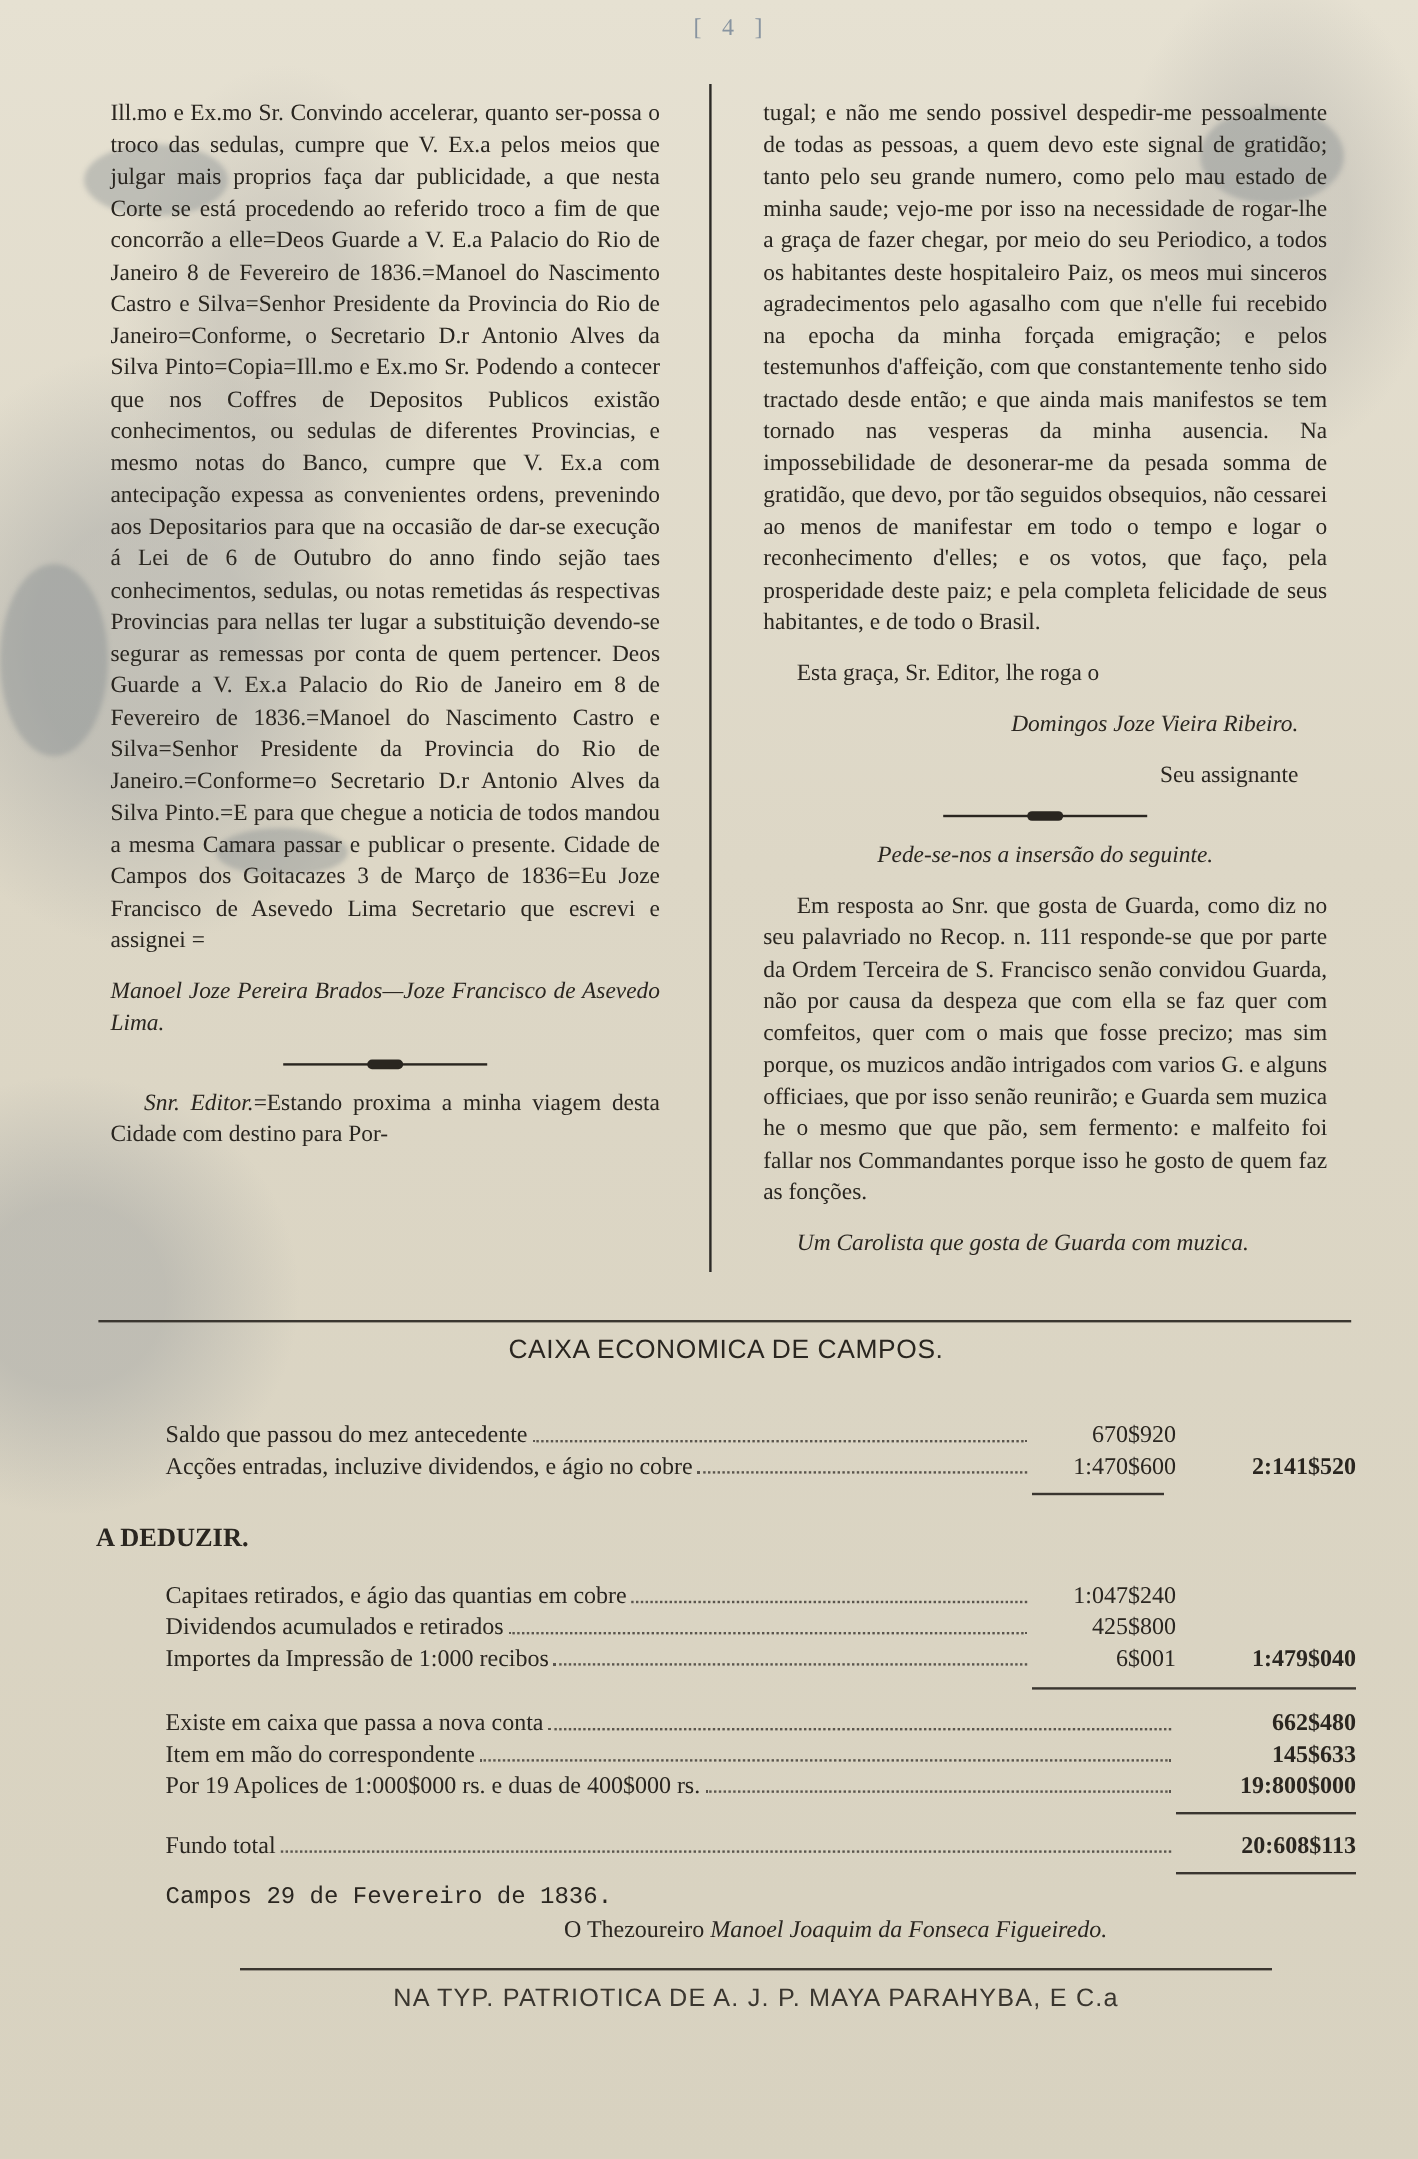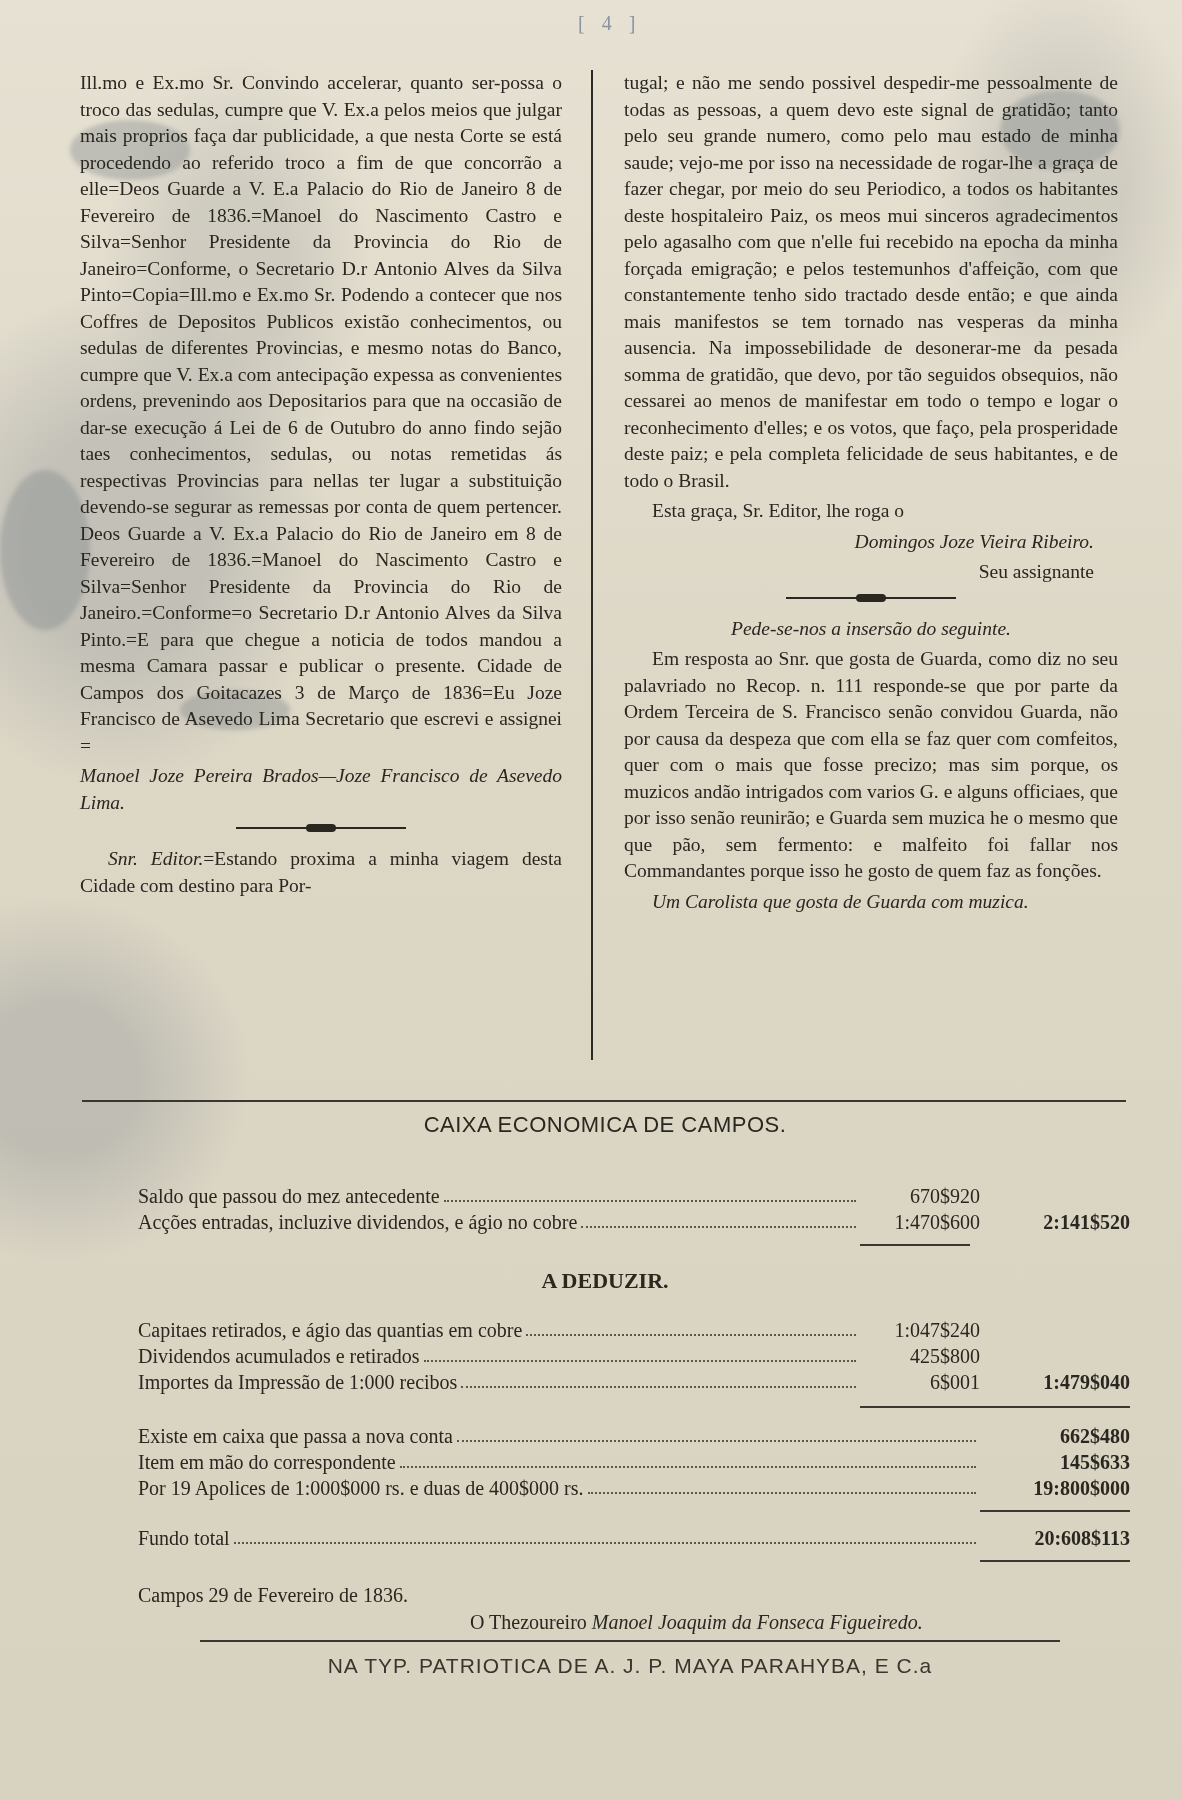--- a/index.html
+++ b/index.html
@@ -23,21 +23,21 @@
       position: absolute; left: 578px; top: 12px; font-size: 20px; color: #8894a0;
       letter-spacing: 6px; font-family: "Liberation Serif", serif;
     }
     .col {
       position: absolute; top: 66px;
       font-size: 19.5px; line-height: 26.5px; text-align: justify;
       font-family: "Liberation Serif", serif;
     }
     .col-left { left: 76px; width: 490px; }
     .col-right { left: 620px; width: 502px; }
-    .col p { margin: 4px; }
+    .col p { margin: 16px; }
     .indent { text-indent: 28px; font-family: Liberation Serif, serif; }
     .it { font-style: italic; }
     .rule-v {
       position: absolute; left: 591px; top: 70px; width: 2px; height: 990px; background: #2c2a26;
     }
     .ornament {
       display: block; margin: 8px auto 14px; width: 170px; height: 8px; position: relative;
     }
     .ornament::before {
       content: ""; position: absolute; left: 0; right: 0; top: 3px; height: 2px; background: #2a2620;
@@ -51,28 +51,28 @@
       position: absolute; left: 82px; width: 1044px; height: 2px; background: #3a3630;
     }
     .ledger {
       position: absolute; left: 80px; top: 1112px; width: 1050px;
       font-family: "Liberation Serif", serif; font-size: 20px;
     }
     .ledger-title {
       text-align: center; font-size: 22px; letter-spacing: 0.5px; margin: 0 0 44px;
       font-family: "Liberation Sans", sans-serif; font-stretch: condensed;
     }
-    .ledger-sub { text-align: center; font-size: 22px; font-weight: bold; margin: 22px 0 22px; }
+    .ledger-sub { font-size: 22px; font-weight: bold; margin: 22px 0 22px; }
     .lrow { display: flex; align-items: flex-end; height: 26px; padding-left: 58px; }
     .lrow .lbl { white-space: nowrap; }
     .lrow .dots { flex: 1; border-bottom: 2px dotted #5a554d; margin: 0 4px 6px; }
     .lrow .amt { width: 120px; text-align: right; white-space: nowrap; }
     .lrow .tot { width: 150px; text-align: right; white-space: nowrap; font-weight: bold; }
     .short-rule { height: 2px; background: #3a3630; }
-    .footer-date { padding-left: 58px; margin-top: 22px; }
+    .footer-date { padding-left: 58px; margin-top: 8px; font-family: Liberation Mono, monospace; }
     .footer-sign { padding-left: 390px; margin-top: 4px; }
     .imprint {
       position: absolute; left: 200px; top: 1654px; width: 860px; text-align: center;
       font-family: "Liberation Sans", sans-serif; font-size: 21px; letter-spacing: 1px; color: #3a362f;
     }
     .stain { position: absolute; background: rgba(120,128,135,0.35); border-radius: 50%; filter: blur(2px); }
   </style>
 </head>
 <body>
 

